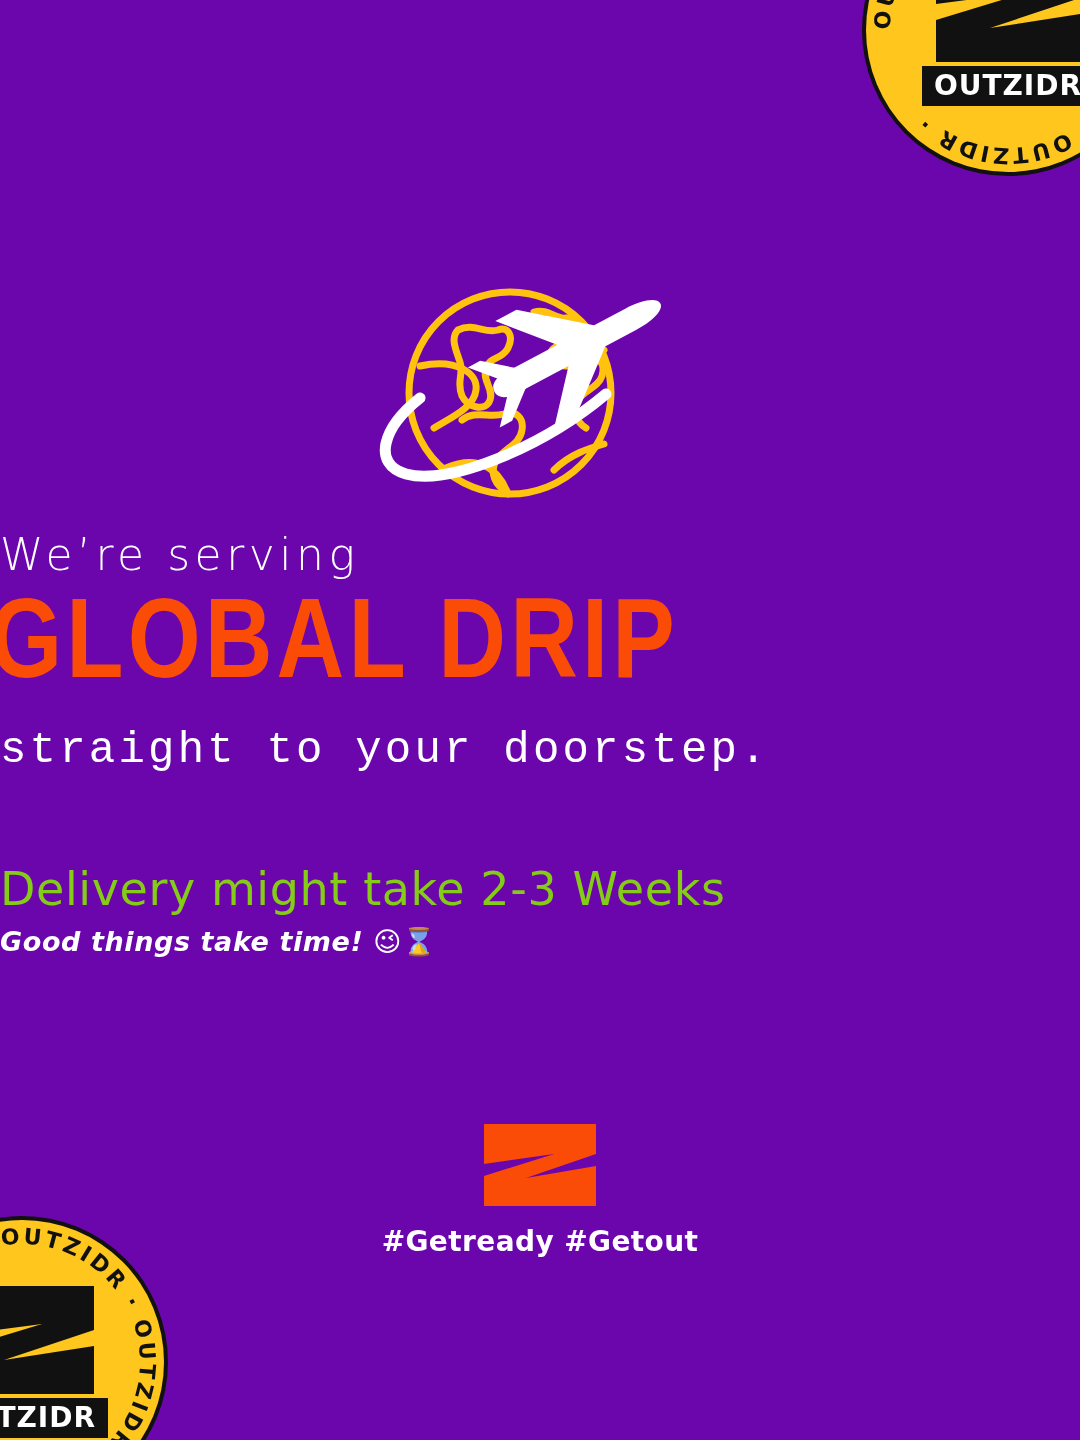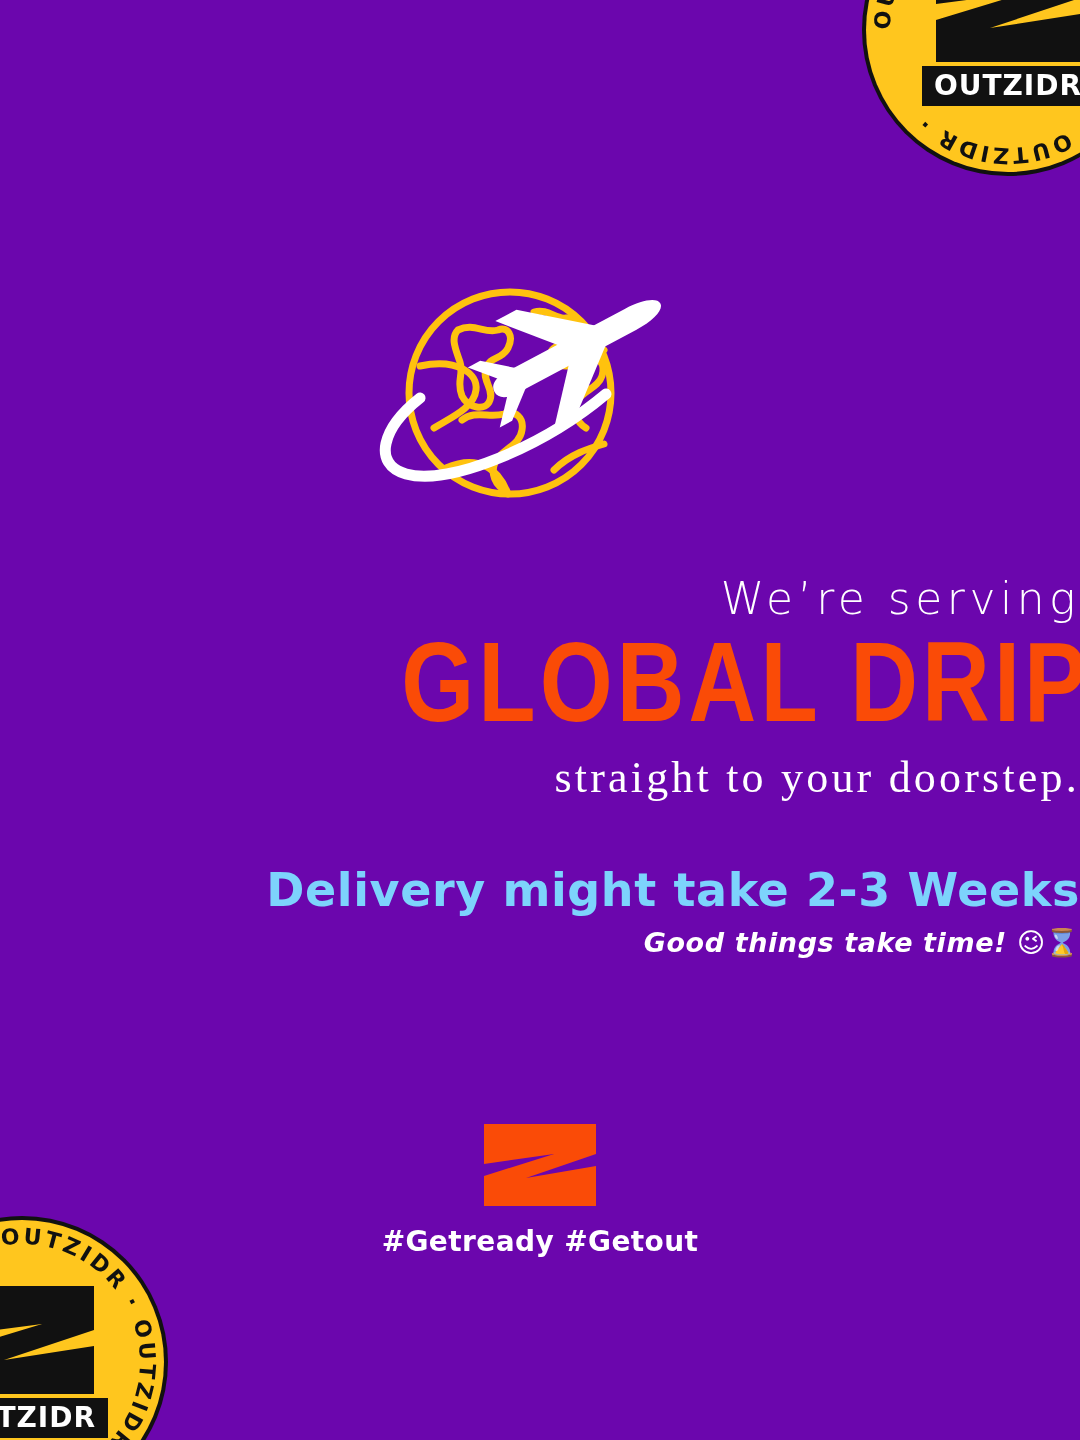--- a/index.html
+++ b/index.html
@@ -27,22 +27,22 @@
   #globe-illustration {
     position:absolute;
     left:358px; top:278px;
     width:350px; height:232px;
   }
   #globe-illustration svg { width:100%; height:100%; display:block; }
 
   
   #content {
     position:absolute;
-    left:0; right:0; top:576px;
-    text-align:right;
+    left:0; right:0; top:532px;
+    text-align:left;
   }
   #serving-line {
     font-size:44px;
     font-weight:300;
     color:#FFFFFF;
     letter-spacing:4.5px;
     line-height:1.05;
     font-family:"DejaVu Sans", sans-serif;
   }
   #headline {
@@ -50,47 +50,46 @@
     font-size:92px;
     font-weight:bold;
     color:#FA4B07;
     letter-spacing:4px;
     line-height:1.0;
     font-family:"Liberation Sans Narrow","Liberation Sans", sans-serif;
     transform:scaleX(1.02) scaleY(1.22);
     transform-origin:center center;
   }
   #subline {
-    margin-top:26px;
+    margin-top:42px;
     font-size:44px;
     font-weight:300;
     color:#FFFFFF;
     letter-spacing:3.2px;
     line-height:1.1;
-    font-family:Liberation Serif, serif;
+    font-family:Liberation Mono, monospace;
   }
   #delivery-line {
-    margin-top:62px;
+    margin-top:89px;
     font-size:46px;
-    font-weight:bold;
-    color:#7dd3fc;
+    font-weight:normal;
+    color:#84cc16;
     letter-spacing:0.6px;
     line-height:1.1;
     font-family:"DejaVu Sans", sans-serif;
   }
   #tagline {
     margin-top:12px;
     font-size:27px;
     font-weight:bold;
     font-style:italic;
     color:#FFFFFF;
     letter-spacing:0.6px;
     line-height:1.2;
     font-family:"DejaVu Sans", sans-serif;
-    margin-left:19px;
   }
   #tagline .emoji { font-style:normal; font-family:"DejaVu Sans", sans-serif; }
 
   
   #footer {
     position:absolute;
     left:0; right:0; top:1122px;
     text-align:center;
   }
   #brand-logo { width:124px; height:86px; display:inline-block; }

